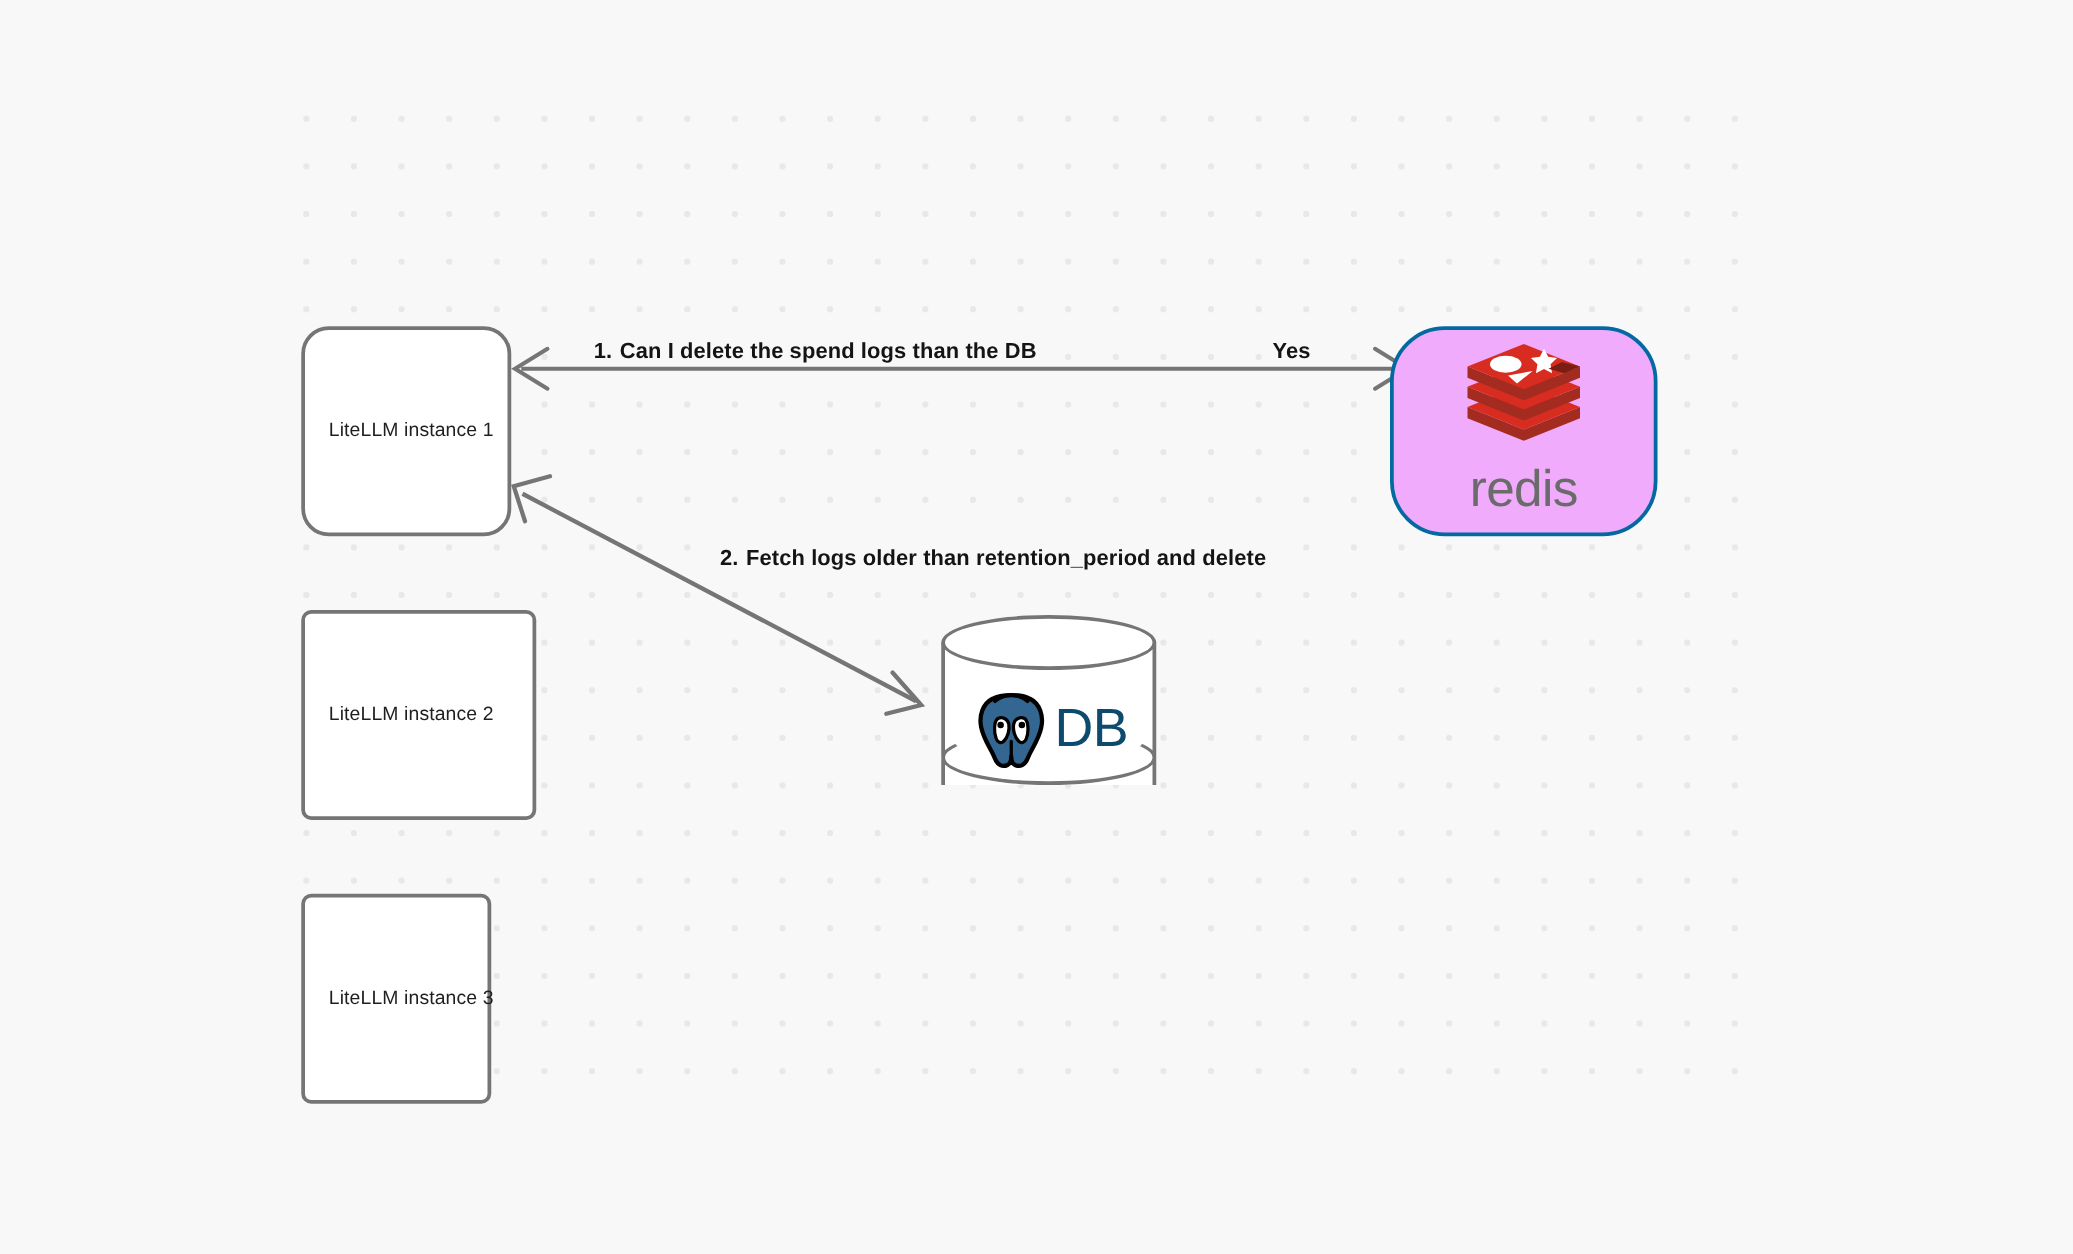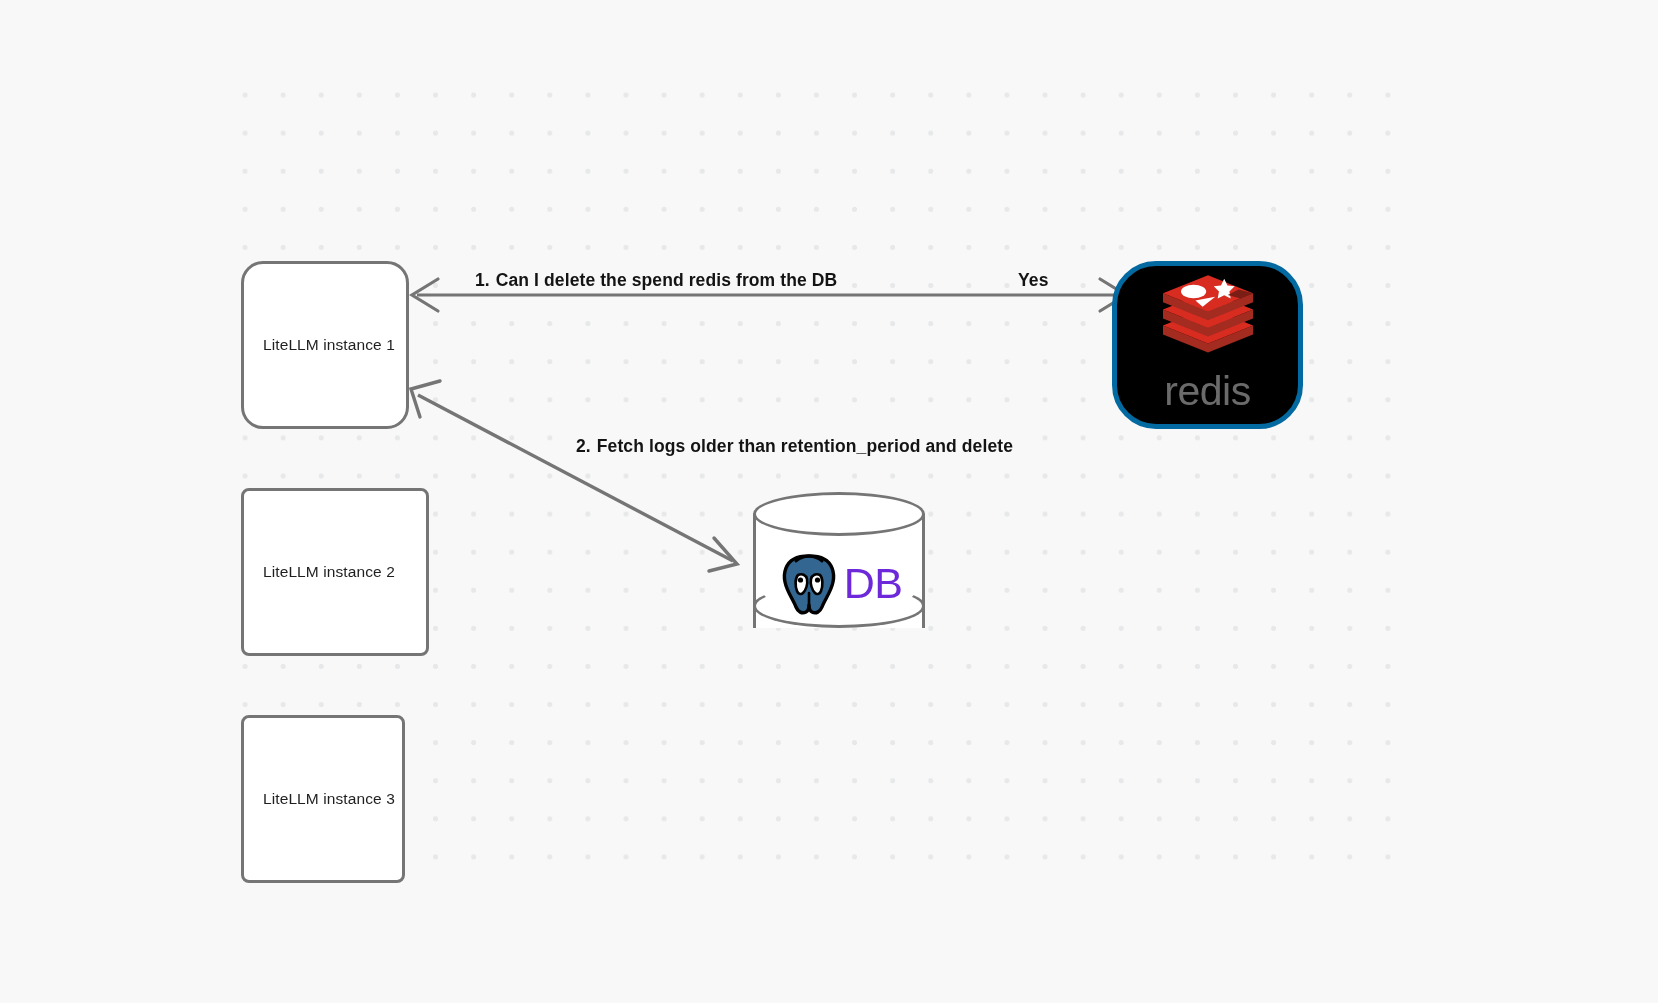--- a/index.html
+++ b/index.html
@@ -43,31 +43,31 @@
   .node-box .node-label {
     font-size: 15.5px;
     color: #1f1f1f;
     font-family: "Liberation Sans", sans-serif;
     padding-left: 19px;
     letter-spacing: 0.1px;
     white-space: nowrap;
   }
   #box-litellm-1 { left: 241px; top: 261px; width: 168px; height: 168px; border-radius: 22px; }
   #box-litellm-2 { left: 241px; top: 488px; width: 188px; height: 168px; }
-  #box-litellm-3 { left: 241px; top: 715px; width: 164px; height: 168px; }
+  #box-litellm-3 { left: 241px; top: 715px; width: 152px; height: 168px; }
 
   
   #node-redis {
     position: absolute;
     left: 1112px;
     top: 261px;
-    width: 191px;
+    width: 214px;
     height: 168px;
-    background: #000000;
-    border: 5px solid #0369a1;
+    background: #f0abfc;
+    border: 3px solid #0369a1;
     border-radius: 44px;
     box-sizing: border-box;
     display: flex;
     flex-direction: column;
     align-items: center;
     justify-content: center;
   }
   .redis-logo-wrap {
     display: flex;
     flex-direction: column;
@@ -120,21 +120,21 @@
     width: 172px;
     height: 86px;
     display: flex;
     align-items: center;
     justify-content: center;
     gap: 2px;
   }
   #node-db .db-text {
     font-size: 43px;
     font-family: "Liberation Sans", sans-serif;
-    color: #6d28d9;
+    color: #0c4a6e;
     letter-spacing: -0.5px;
     line-height: 1;
   }
   
   #edges {
     position: absolute;
     left: 0; top: 0;
     width: 1658px;
     height: 1003px;
     pointer-events: none;
@@ -176,21 +176,21 @@
     <g>
       <line x1="418" y1="395" x2="733" y2="561" stroke="#757575" stroke-width="3.4" stroke-linecap="butt"></line>
 
       <path d="M 440 381 L 411 389 L 420 417" fill="none" stroke="#757575" stroke-width="3.4" stroke-linecap="round" stroke-linejoin="miter"></path>
 
       <path d="M 714 538 L 737 564 L 709 571" fill="none" stroke="#757575" stroke-width="3.4" stroke-linecap="round" stroke-linejoin="miter"></path>
     </g>
   </svg>
 
   <div class="edge-label" id="label-edge-1">
-    <span class="lbl-num">1.</span><span>Can I delete the spend redis from the DB</span>
+    <span class="lbl-num">1.</span><span>Can I delete the spend logs than the DB</span>
   </div>
   <div class="edge-label" id="label-edge-1-yes">Yes</div>
   <div class="edge-label" id="label-edge-2">
     <span class="lbl-num">2.</span><span>Fetch logs older than retention_period and delete</span>
   </div>
 
   <div class="node-box" id="box-litellm-1">
     <span class="node-label">LiteLLM instance 1</span>
   </div>
 

